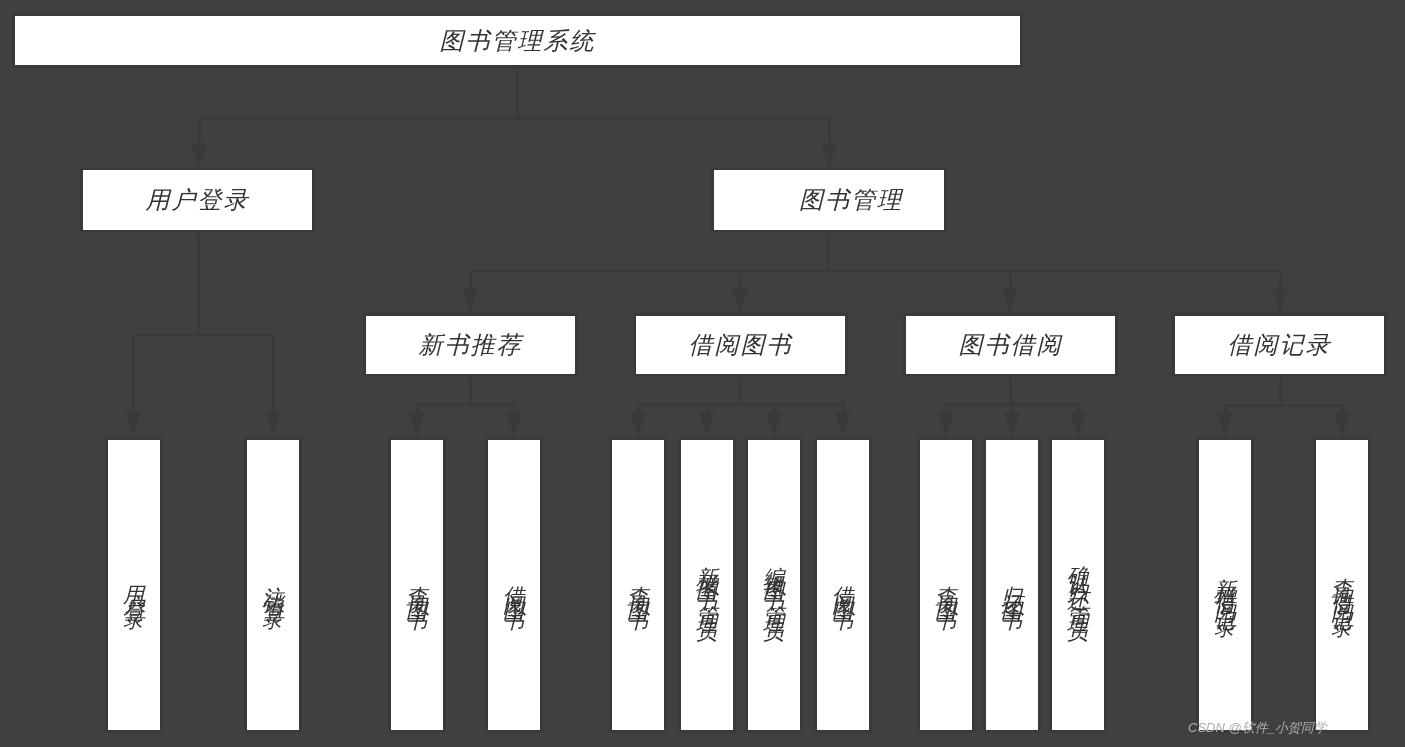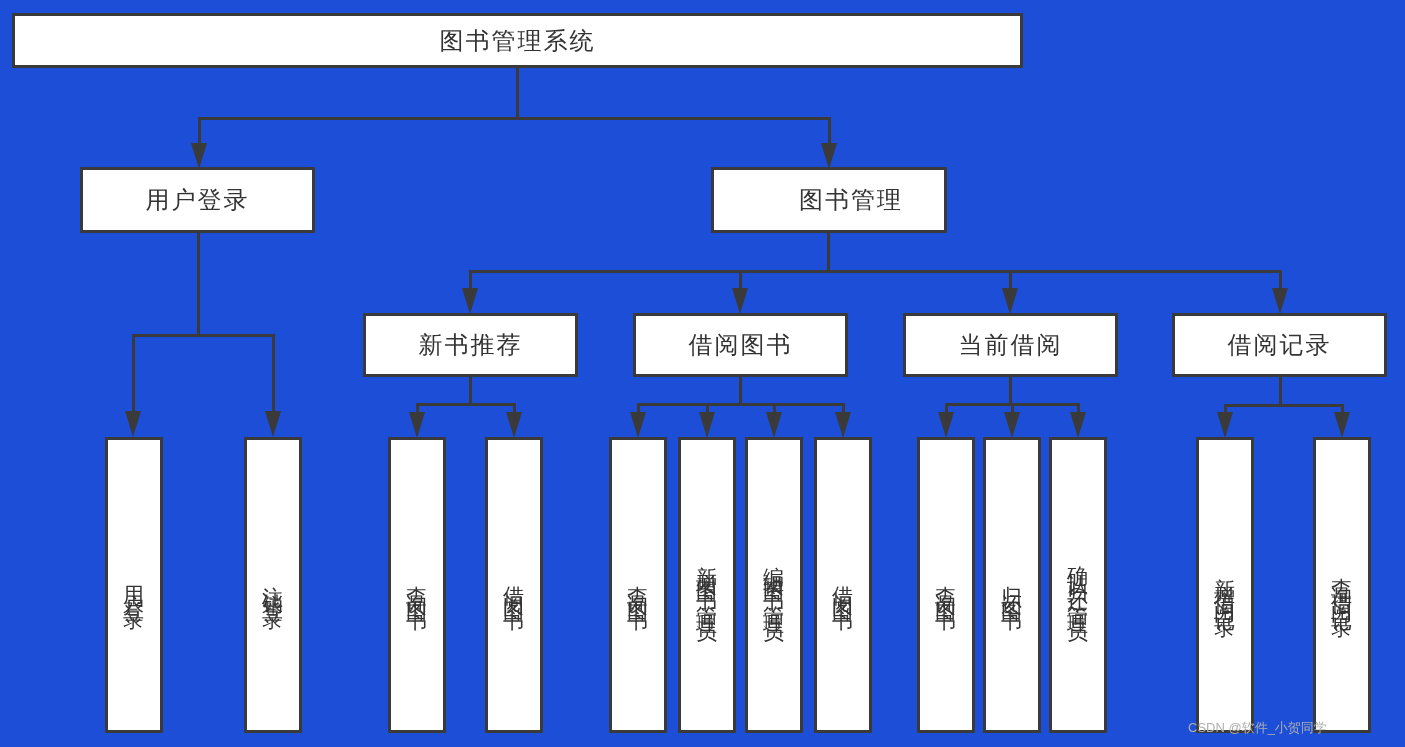--- a/index.html
+++ b/index.html
@@ -1,22 +1,23 @@
 <!DOCTYPE html>
 <html><head>
 <meta charset="utf-8">
 <style>
   html, body { margin: 0; padding: 0; background: #ffffff; }
   body { font-family: "Liberation Sans", "DejaVu Sans", sans-serif; }
   .canvas {
     position: relative;
     width: 1405px;
     height: 747px;
-    background: #1d4ed8;
+    background: #404040;
     overflow: hidden;
+    font-style: italic;
   }
   .box {
     position: absolute;
     box-sizing: border-box;
     border: 3px solid #3a3a3a;
     background: #ffffff;
     display: flex;
     align-items: center;
     justify-content: center;
     color: #333333;
@@ -71,21 +72,21 @@
 
   <div class="box" style="left:363px; top:313px; width:215px; height:64px;">
     <span class="hlabel">新书推荐</span>
   </div>
 
   <div class="box" style="left:633px; top:313px; width:215px; height:64px;">
     <span class="hlabel">借阅图书</span>
   </div>
 
   <div class="box" style="left:903px; top:313px; width:215px; height:64px;">
-    <span class="hlabel">当前借阅</span>
+    <span class="hlabel">图书借阅</span>
   </div>
 
   <div class="box" style="left:1172px; top:313px; width:215px; height:64px;">
     <span class="hlabel">借阅记录</span>
   </div>
 
   <div class="box" style="left:105px; top:437px; width:58px; height:296px;">
     <span class="vlabel">用户登录</span>
   </div>
   <div class="box" style="left:244px; top:437px; width:58px; height:296px;">

